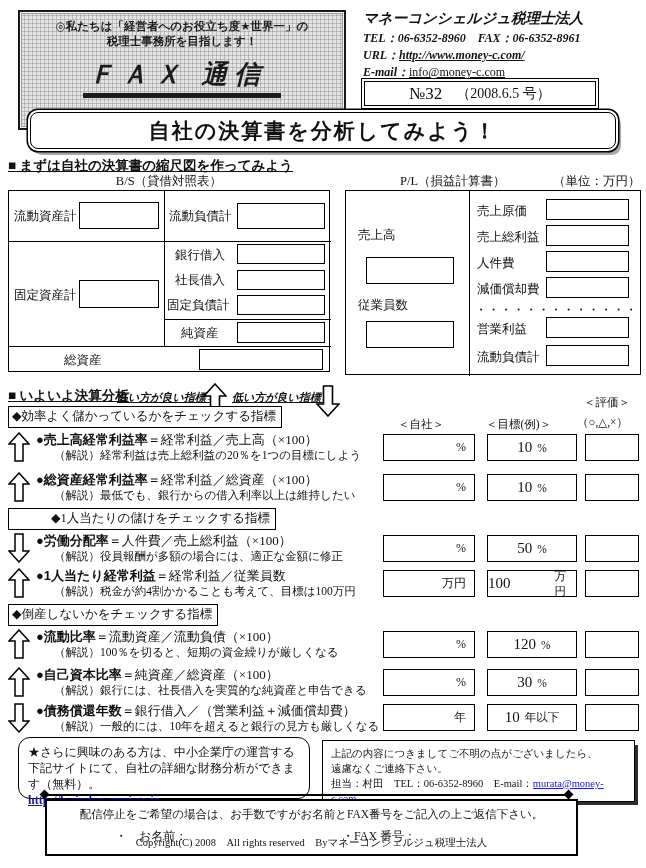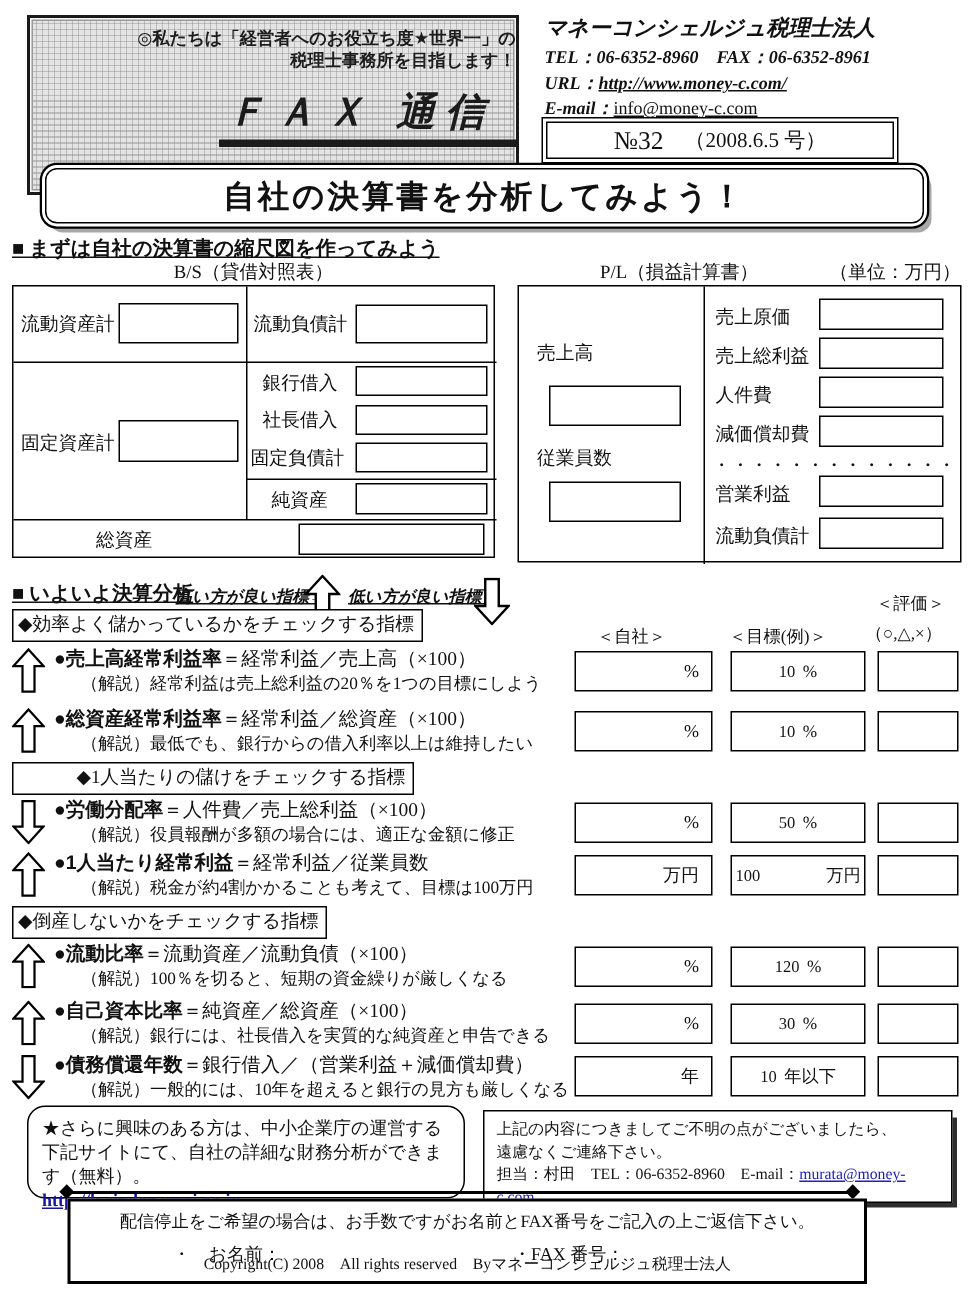--- a/index.html
+++ b/index.html
@@ -9,21 +9,21 @@
   .sans { font-family:"Liberation Sans","DejaVu Sans",sans-serif; }
   .serif { font-family:"Liberation Serif","DejaVu Serif",serif; }
 
   
   .fax-box { left:18px; top:10px; width:328px; height:120px; border:2px solid #1a1a1a;
     background-color:#e4e4e4;
     background-image:
       repeating-linear-gradient(0deg, rgba(140,140,140,.45) 0 1px, transparent 1px 4px),
       repeating-linear-gradient(90deg, rgba(140,140,140,.45) 0 1px, transparent 1px 4px);
     box-shadow: inset 0 0 0 1px #f6f6f6, inset 0 0 0 2px #9a9a9a;
-    text-align:right; }
+    text-align:center; }
   .motto { font-size:11.5px; font-weight:bold; color:#1c1c1c; line-height:15px; }
   .fax-logo { display:inline-block; margin-top:8px; font-size:26px; font-weight:900; font-style:italic;
     letter-spacing:7px; color:#1b1b1b; border-bottom:5px solid #1b1b1b; padding:0 14px 1px 6px; }
   .hdr-firm { left:363px; top:9px; font-size:14.5px; font-weight:bold; font-style:italic; }
   .hdr-line { font-size:12px; font-weight:bold; font-style:italic; }
   .hdr-link { text-decoration:underline; color:#111;font-family:Liberation Serif, serif; }
   .issue-outer { left:361px; top:78px; width:238px; height:31px; border:1.5px solid #000; padding:2px; background:#fff; }
   .issue-inner { width:100%; height:100%; border:1px solid #000; display:flex; align-items:center; justify-content:center; gap:14px; }
   .issue-no { font-size:17px; } .issue-date { font-size:14px; }
 
@@ -48,21 +48,21 @@
   
   .legend { font-size:11px; font-weight:bold; font-style:italic; text-decoration:underline; }
   .colhead { font-size:11.5px; white-space:nowrap; }
   .group-title { position:absolute; border:1.2px solid #000; font-size:12.5px; padding:1px 5px 2px 3px; background:#fff; white-space:nowrap; }
   .row-name { font-size:13px; font-weight:bold; font-family:"Liberation Sans","DejaVu Sans",sans-serif; }
   .row-formula { font-size:13px; }
   .row-note { font-size:11.5px; }
   .vbox { position:absolute; height:27px; border:1.6px solid #000; background:#fff; display:flex; align-items:center; }
   .self-box { left:383px; width:92px; justify-content:flex-end; padding-right:8px; font-size:12px; }
   .target-box { left:487px; width:90px; justify-content:center; gap:5px; }
-  .target-box .tv { font-size:11px; } .target-box .tu { font-size:11.5px; }
+  .target-box .tv { font-size:15px; } .target-box .tu { font-size:11.5px; }
   .eval-box { left:585px; width:54px; }
   .arrow-icon { position:absolute; }
 
   
   .more-box { left:18px; top:737px; width:292px; height:62px; border:1.5px solid #000; border-radius:12px;
     padding:6px 9px; font-size:12px; line-height:16px; background:#fff; }
   .more-link { font-weight:bold; color:#16169c; text-decoration:underline; font-size:12px; }
   .contact-box { left:322px; top:740px; width:313px; height:62px; border:1.5px solid #000;
     box-shadow: 4px 4px 0 -1px #2e2e2e; padding:5px 8px; font-size:10.5px; line-height:15px; background:#fff; }
   .contact-email { color:#2020bb; text-decoration:underline; }

